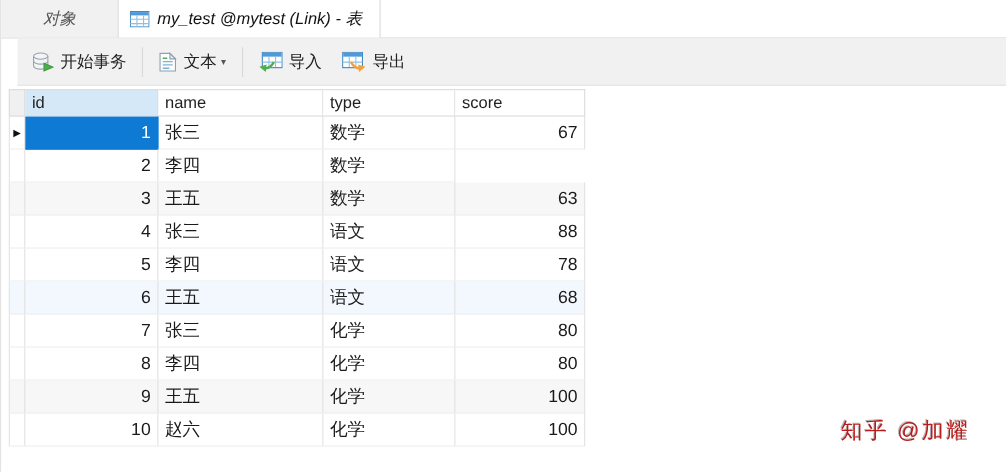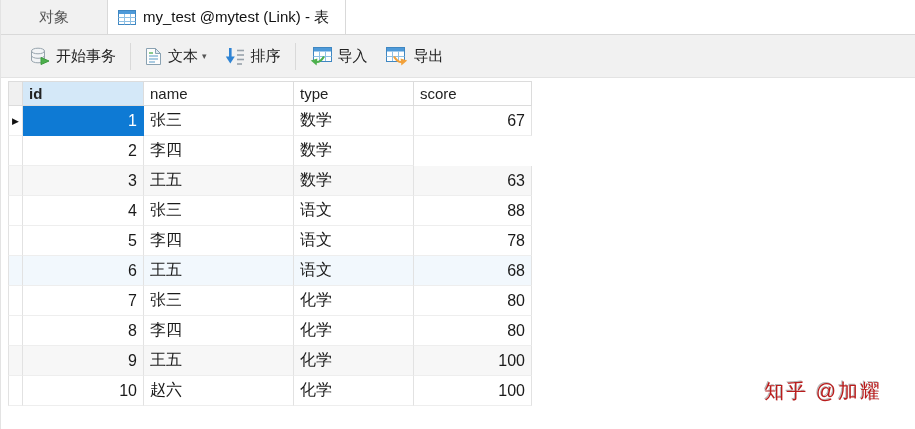--- a/index.html
+++ b/index.html
@@ -1,24 +1,24 @@
 <!DOCTYPE html>
 <html><head>
 <meta charset="utf-8">
 <style>
   html,body{margin:0;padding:0;background:#fff;}
   .app{position:relative;width:915px;height:429px;background:#fff;overflow:hidden;
        font-family:"Liberation Sans",sans-serif;border-left:1px solid #e3e3e3;box-sizing:border-box;}
   
   .tabbar{height:34px;display:flex;background:#fff;border-bottom:1px solid #d9d9d9;}
-  .tab{display:flex;align-items:center;font-size:15px;box-sizing:border-box;height:34px;}
+  .tab{display:flex;align-items:center;font-size:15px;box-sizing:border-box;height:34px;font-style:italic;}
   .tab-objects{width:107px;justify-content:center;background:#f1f1f1;color:#555;border-right:1px solid #d9d9d9;}
   .tab-table{padding:0 16px 0 10px;gap:7px;background:#fff;color:#121212;border-right:1px solid #d9d9d9;}
   
-  .toolbar{height:42px;background:#f1f1f1;border-bottom:1px solid #e3e3e3;display:flex;align-items:center;padding:0 20px;}
+  .toolbar{height:42px;background:#f1f1f1;border-bottom:1px solid #e3e3e3;display:flex;align-items:center;padding:0 4px;margin-left:15px;}
   .tbtn{display:flex;align-items:center;gap:6px;font-size:15px;color:#222;background:transparent;
         border:none;padding:5px 9px;font-family:inherit;cursor:default;white-space:nowrap;}
   .icon{display:flex;align-items:center;}
   .sep{width:1px;height:27px;background:#d9d9d9;margin:0 5px;}
   .caret{font-size:9px;color:#555;margin-left:-2px;}
   
   .grid{position:absolute;left:7px;top:81px;}
   .grid-header{display:flex;height:25px;}
   .grid-row{display:flex;height:30px;background:#fff;}
   .grid-body > .grid-row:nth-child(3),
@@ -27,21 +27,21 @@
   .cell{box-sizing:border-box;display:flex;align-items:center;font-size:16px;color:#1a1a1a;
         padding:0 6px;border-right:1px solid #e2e2e2;border-bottom:1px solid #eeeeee;}
   .ind{width:15px;padding:0;justify-content:center;border-left:1px solid #e2e2e2;font-size:9px;color:#111;}
   .col-id{width:121px;justify-content:flex-end;}
   .col-name{width:150px;}
   .col-type{width:120px;}
   .col-score{width:118px;justify-content:flex-end;}
   .hcell{font-size:15px;color:#222;background:#fff;border-top:1px solid #dcdcdc;
          border-right:1px solid #dcdcdc;border-bottom:1px solid #dcdcdc;justify-content:flex-start;}
   .hind{background:#f0f0f0;border-left:1px solid #dcdcdc;}
-  .sel-col{background:#d4e8f8;font-weight:bold;}
+  .sel-col{background:#d4e8f8;}
   .cell.selected{background:#0e7ad4;color:#fff;border-right-color:#0e7ad4;border-bottom-color:#0e7ad4;}
   
   .watermark{position:absolute;right:33px;bottom:24px;font-size:20px;letter-spacing:2px;color:#b91c1c;
              text-shadow:1px 1px 0 #ffffff,-1px -1px 0 #b8b8b8;user-select:none;}
 </style>
 </head>
 <body>
 
 <div class="app">
 
@@ -83,33 +83,20 @@
           <path d="M1.5 1.5 h9 l5 5 v11 h-14 z" fill="#fdfdfd" stroke="#8aa2b2"></path>
           <path d="M10.5 1.5 l5 5 h-5 z" fill="#dce9f1" stroke="#8aa2b2"></path>
           <line x1="4" y1="6" x2="8" y2="6" stroke="#4caf50" stroke-width="1.3"></line>
           <line x1="4" y1="9" x2="13" y2="9" stroke="#7fb2d4" stroke-width="1.3"></line>
           <line x1="4" y1="12" x2="13" y2="12" stroke="#7fb2d4" stroke-width="1.3"></line>
           <line x1="4" y1="15" x2="10" y2="15" stroke="#7fb2d4" stroke-width="1.3"></line>
         </svg>
       </span>
       <span>文本</span>
       <span class="caret">▾</span>
-    </button>
-    <button class="tbtn">
-      <span class="icon">
-        <svg width="20" height="18" viewBox="0 0 20 18">
-          <rect x="4" y="1" width="2.6" height="9.5" fill="#2f84d4"></rect>
-          <polygon points="0.8,9.5 9.8,9.5 5.3,16.5" fill="#2f84d4"></polygon>
-          <line x1="12" y1="3.5" x2="19" y2="3.5" stroke="#98a2ab" stroke-width="1.6"></line>
-          <line x1="12" y1="8" x2="19" y2="8" stroke="#98a2ab" stroke-width="1.6"></line>
-          <line x1="12" y1="12.5" x2="19" y2="12.5" stroke="#98a2ab" stroke-width="1.6"></line>
-          <line x1="12" y1="17" x2="17" y2="17" stroke="#98a2ab" stroke-width="1.6"></line>
-        </svg>
-      </span>
-      <span>排序</span>
     </button>
     <div class="sep"></div>
     <button class="tbtn">
       <span class="icon">
         <svg width="22" height="19" viewBox="0 0 22 19">
           <rect x="3.5" y="0.5" width="18" height="14" fill="#fff" stroke="#3f87c2"></rect>
           <rect x="4" y="1" width="17" height="3.5" fill="#4e9ad9"></rect>
           <line x1="9.5" y1="4.5" x2="9.5" y2="14" stroke="#8fc0e4"></line>
           <line x1="15.5" y1="4.5" x2="15.5" y2="14" stroke="#8fc0e4"></line>
           <line x1="3.5" y1="9.5" x2="21.5" y2="9.5" stroke="#8fc0e4"></line>

